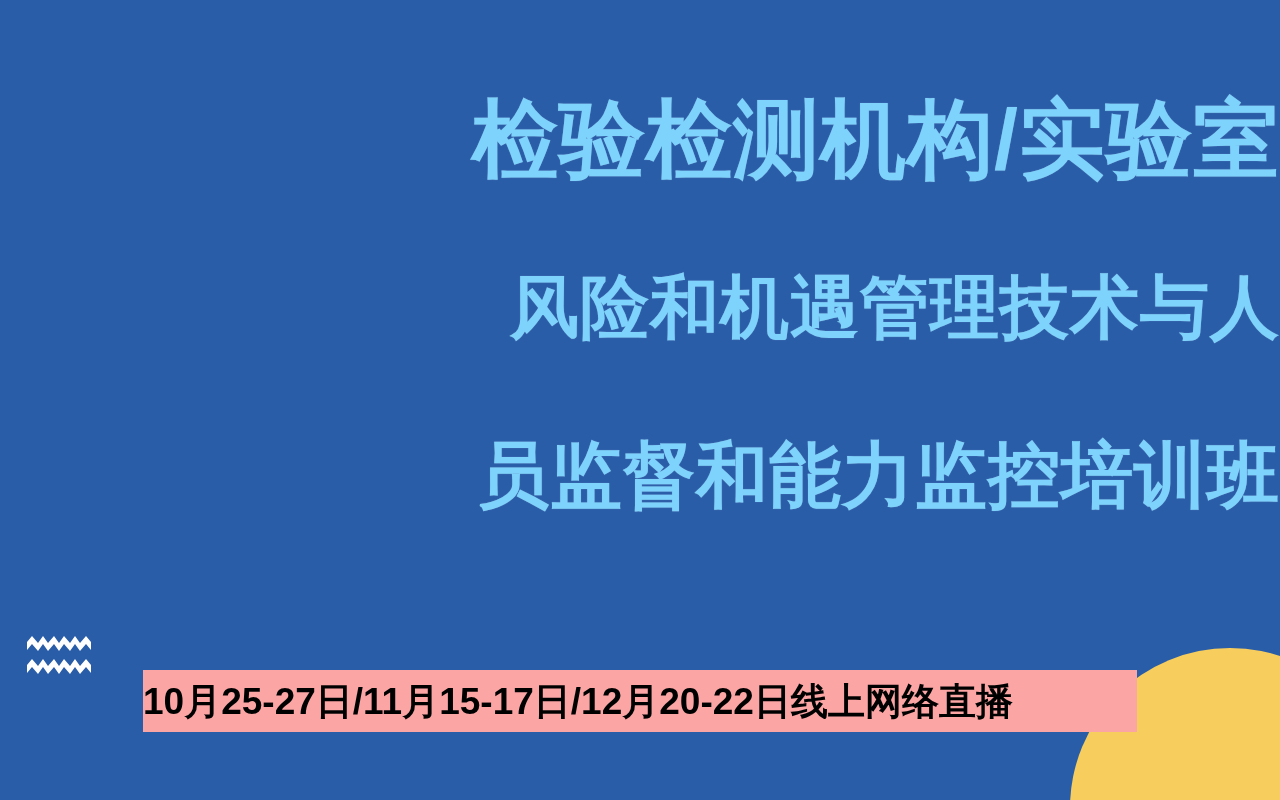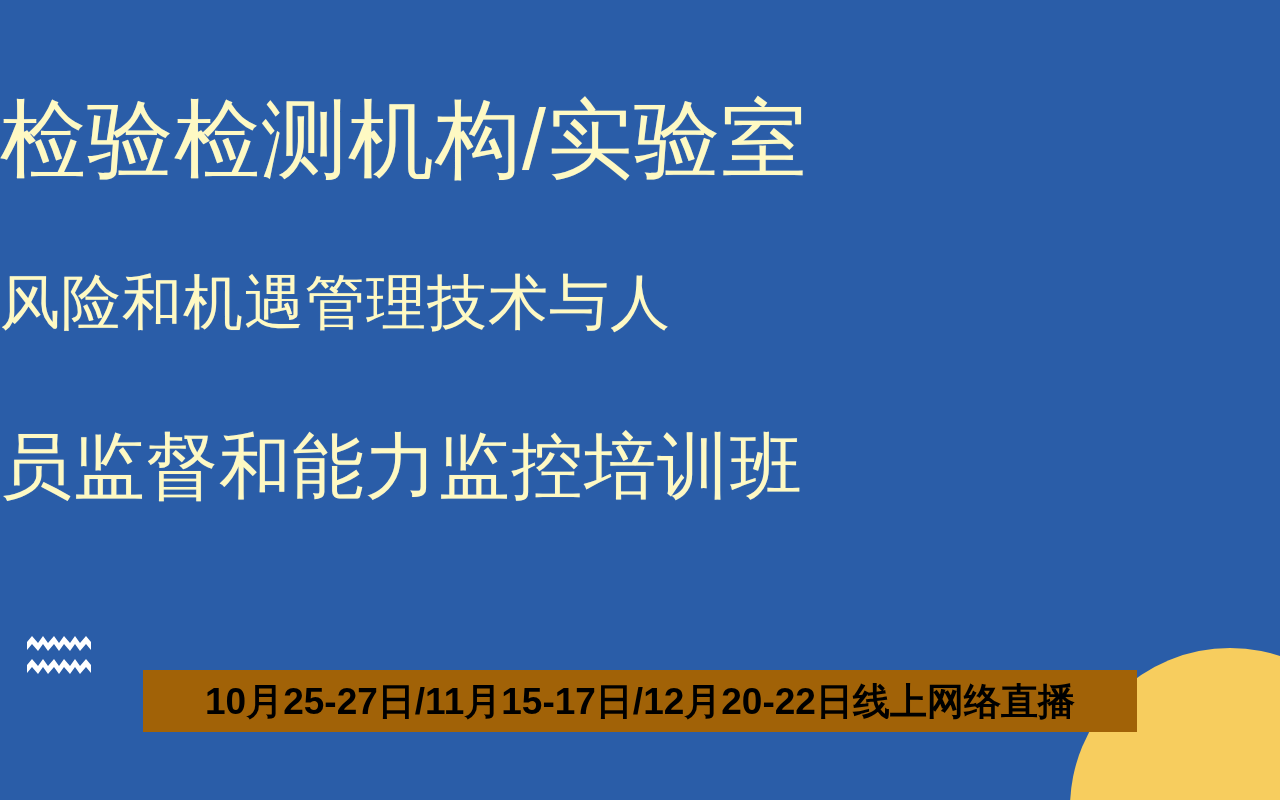--- a/index.html
+++ b/index.html
@@ -54,45 +54,44 @@
     left: 0;
     top: 0;
     width: 1280px;
     z-index: 4;
     padding-top: 96px;
     box-sizing: border-box;
   }
   .title-line {
     display: block;
     width: 100%;
-    text-align: left;
-    color: #fef9c3;
-    font-weight: 400;
+    text-align: right;
+    color: #7dd3fc;
+    font-weight: 700;
     font-size: 88px;
     line-height: 1;
     letter-spacing: 1px;
     white-space: nowrap;
     text-shadow: 0 0 1px rgba(255,255,255,0.35);
   }
   .title-line.line-1 { font-size: 86px; margin-bottom: 91px; }
-  .title-line.line-2 { font-size: 60px; margin-bottom: 97px; }
+  .title-line.line-2 { font-size: 69px; margin-bottom: 97px; }
   .title-line.line-3 { font-size: 72px; }
 
   
   #date-banner {
     position: absolute;
     left: 143px;
     top: 670px;
     width: 994px;
     height: 62px;
-    background: #a16207;
+    background: #fca5a5;
     z-index: 5;
     display: flex;
     align-items: center;
-    justify-content: center;
   }
   #date-banner-text {
     color: #000000;
     font-weight: 700;
     font-size: 37px;
     line-height: 1;
     letter-spacing: 0px;
     white-space: nowrap;
   }
 </style>

